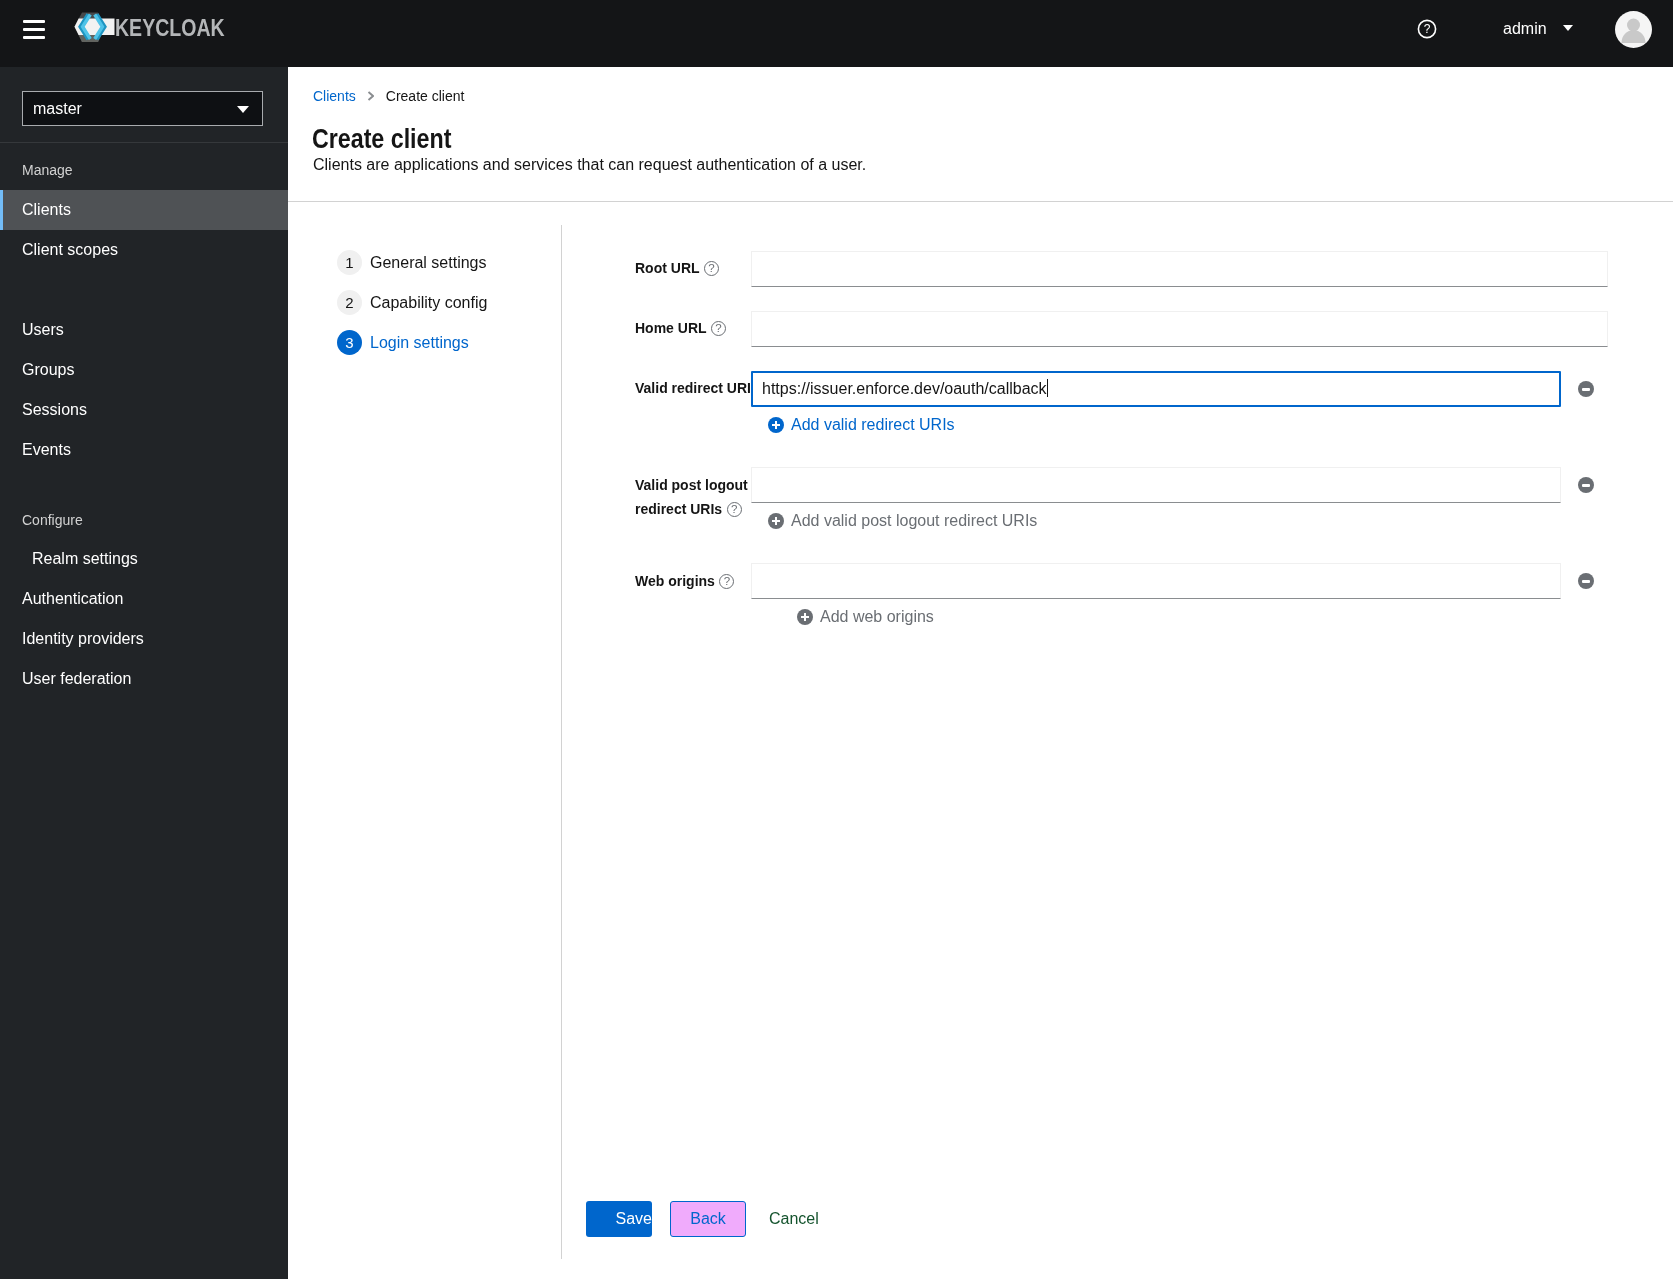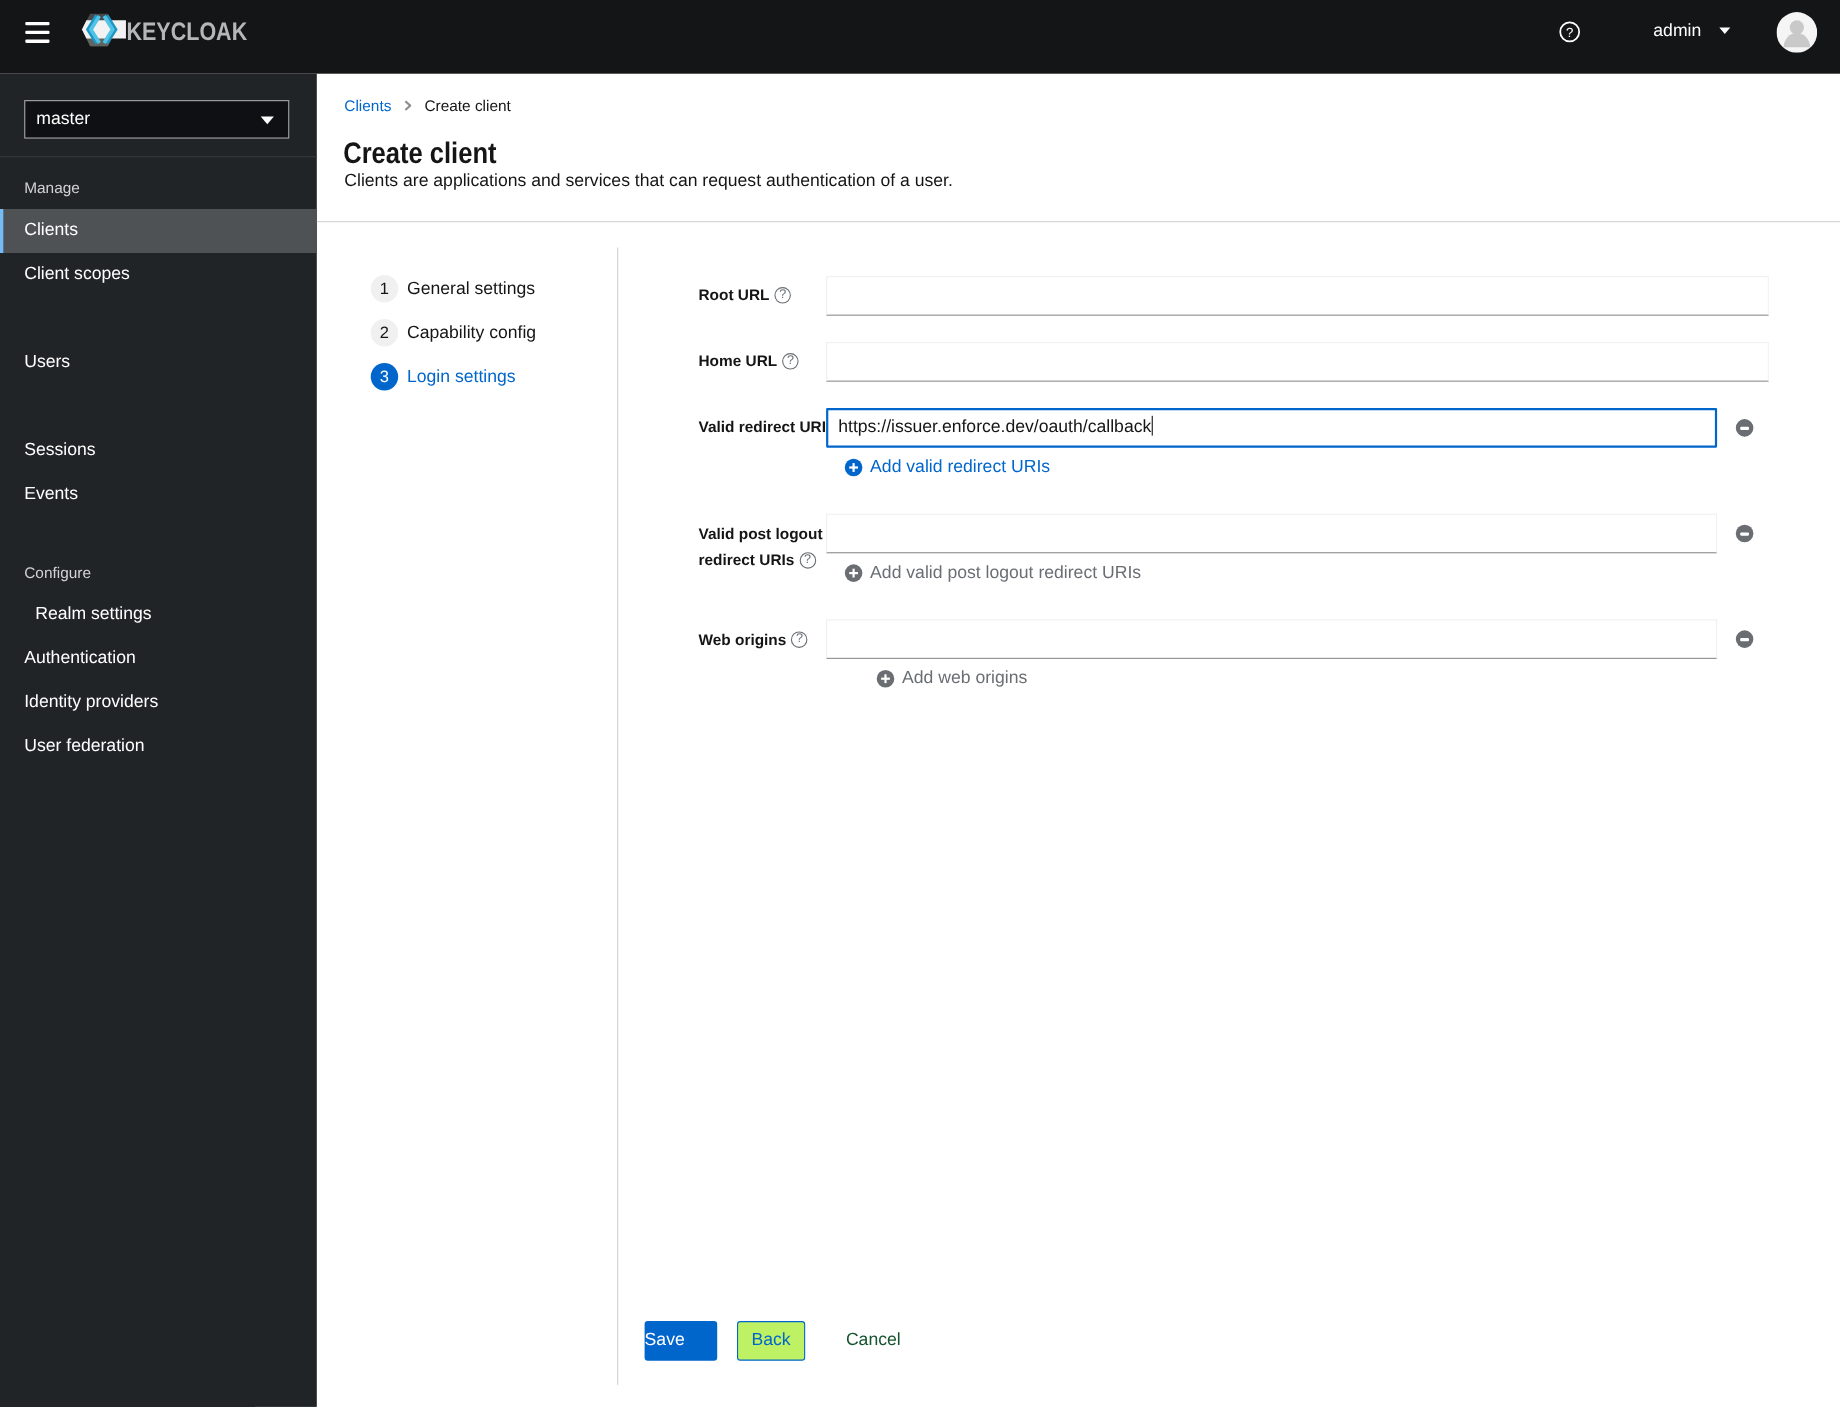--- a/index.html
+++ b/index.html
@@ -52,22 +52,22 @@
   .addlink .plus::after { content: ""; position: absolute; left: 7px; top: 4px; width: 2px; height: 8px; background: #fff; }
   .addlink.blue { color: #0066cc; }
   .addlink.blue .plus { background: #0066cc; }
   .addlink.grey { color: #6a6e73; }
   .addlink.grey .plus { background: #6a6e73; }
 
   
   .q { display: inline-block; width: 15px; height: 15px; border: 1.3px solid #6a6e73; border-radius: 50%; color: #6a6e73; font-size: 11.5px; font-weight: 400; text-align: center; line-height: 13px; margin-left: 4.5px; flex: none; }
 
   
-  #btnSave { position: absolute; left: 586px; top: 1201px; width: 66px; height: 36px; background: #0066cc; color: #fff; border-radius: 3px; font-size: 16px; text-align: left; line-height: 36px; }
-  #btnBack { position: absolute; left: 670px; top: 1201px; width: 62px; height: 36px; background: #bef264; color: #0066cc; border: 1px solid #0066cc; border-radius: 3px; font-size: 16px; text-align: center; line-height: 34px; }
+  #btnSave { position: absolute; left: 586px; top: 1201px; width: 66px; height: 36px; background: #0066cc; color: #fff; border-radius: 3px; font-size: 16px; text-align: right; line-height: 36px; }
+  #btnBack { position: absolute; left: 670px; top: 1201px; width: 76px; height: 36px; background: #f0abfc; color: #0066cc; border: 1px solid #0066cc; border-radius: 3px; font-size: 16px; text-align: center; line-height: 34px; }
   #btnCancel { position: absolute; left: 769px; top: 1210px; color: #14532d; font-size: 16px; }
 </style>
 </head>
 <body>
 
 <div id="masthead">
   <div id="burger">
       <span></span>
       <span></span>
       <span></span>
@@ -95,20 +95,21 @@
   </svg>
 </div>
 
 <div id="sidebar">
   <div id="realmSel">master<span class="car"></span></div>
   <div id="sideDiv"></div>
   <div class="navTitle" style="top:95px;">Manage</div>
   <div class="navItem cur" style="top:123px;">Clients</div>
   <div class="navItem" style="top:163px;">Client scopes</div>
   <div class="navItem" style="top:243px;">Users</div>
+  <div class="navItem" style="top:283px;">Groups</div>
   <div class="navItem" style="top:323px;">Sessions</div>
   <div class="navItem" style="top:363px;">Events</div>
   <div class="navTitle" style="top:445px;">Configure</div>
   <div class="navItem" style="top:472px;padding-left:32px;">Realm settings</div>
   <div class="navItem" style="top:512px;">Authentication</div>
   <div class="navItem" style="top:552px;">Identity providers</div>
   <div class="navItem" style="top:592px;">User federation</div>
 </div>
 
 <div id="bc"><a>Clients</a><svg class="sep" width="7" height="10" viewBox="0 0 7 10">

